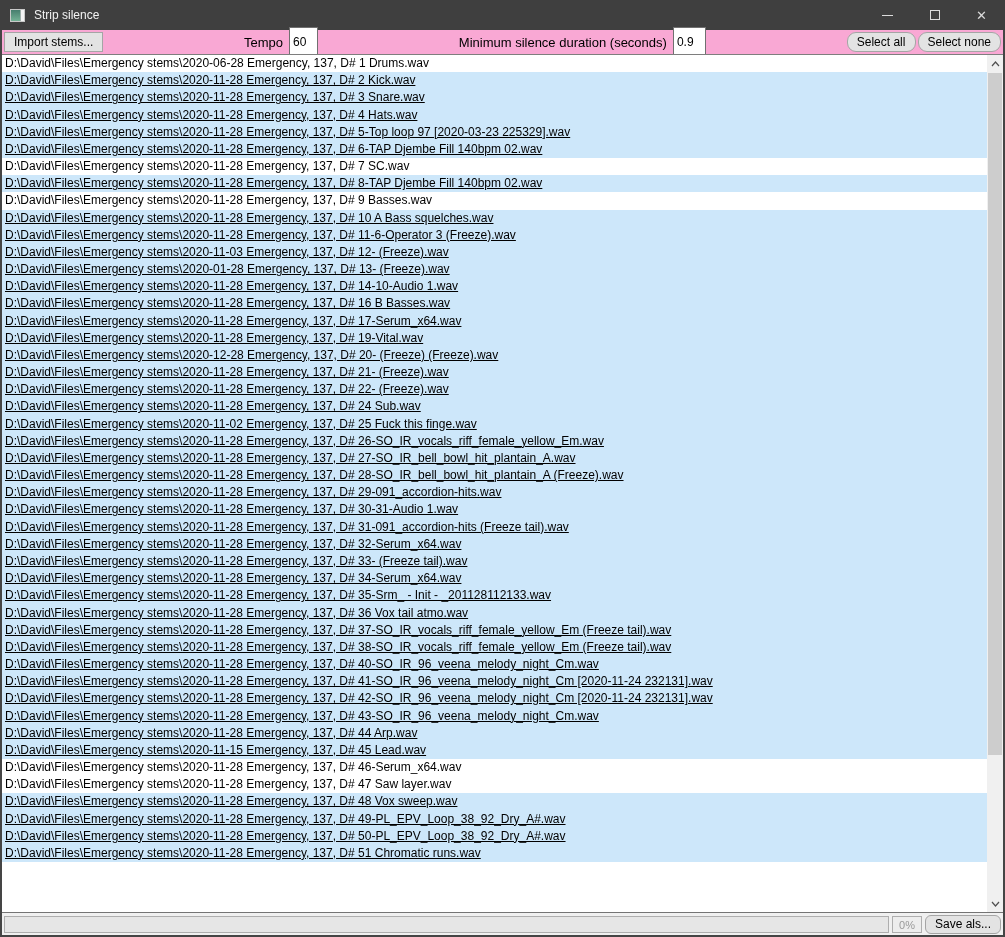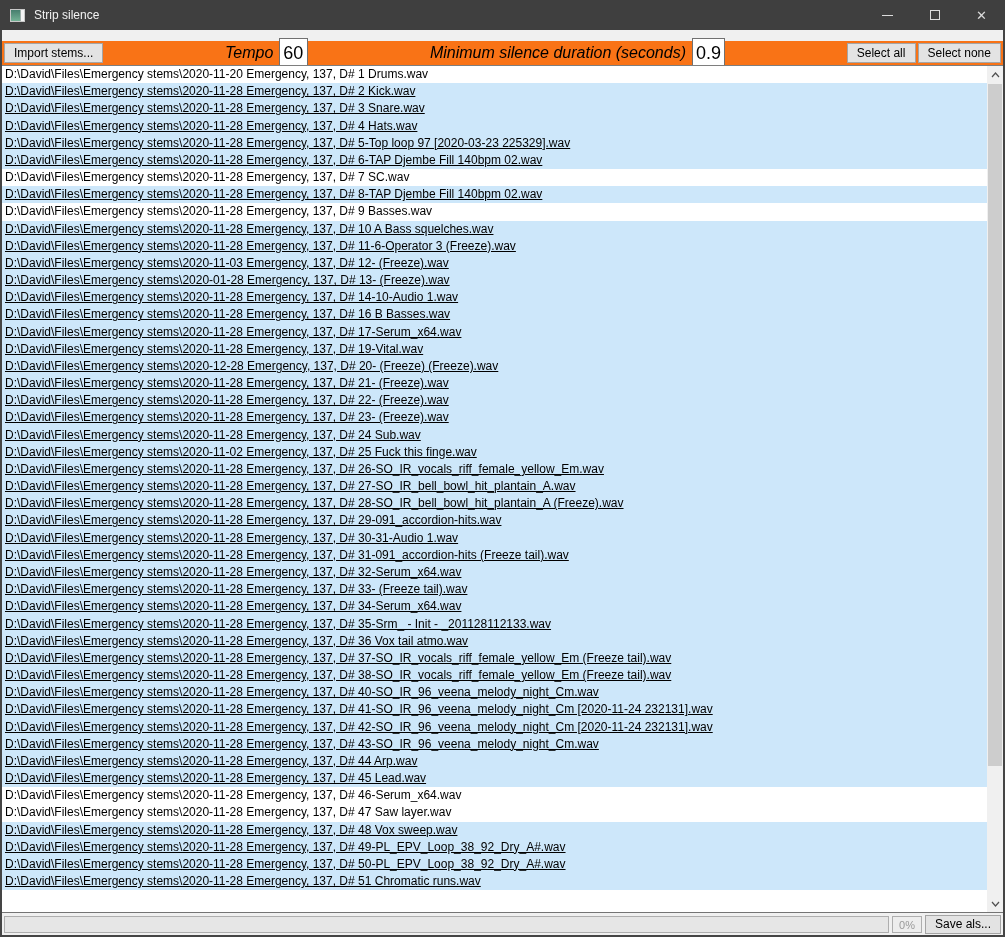--- a/index.html
+++ b/index.html
@@ -2,47 +2,47 @@
 <html><head>
 <meta charset="utf-8">
 <style>
   * { margin:0; padding:0; box-sizing:border-box; }
   html,body { width:1005px; height:937px; overflow:hidden; background:#fff;
               font-family:"Liberation Sans", sans-serif; }
   .window { width:1005px; height:937px; display:flex; flex-direction:column;
             background:#f0f0f0; border:2px solid #454545; border-top:none; }
 
   
-  .titlebar { height:30px; margin:-0px -2px 11px -2px; background:#3f3f3f; color:#ffffff;
+  .titlebar { height:30px; margin:-0px -2px 0 -2px; background:#3f3f3f; color:#ffffff;
               display:flex; align-items:center; flex:0 0 auto; }
   .app-icon { width:15px; height:13px; margin-left:10px; border:1px solid #c9c9c9;
               background:#fff; display:flex; }
   .app-icon .teal { flex:0 0 9px; background:linear-gradient(180deg,#477e6e,#74b295); }
   .app-icon .white { flex:1; background:#f4f4f4; border-left:1px solid #9fb0ab; }
   .title-text { font-size:12px; margin-left:9px; color:#f2f2f2; }
   .tb-spacer { flex:1; }
   .ctrl { width:47px; height:30px; display:flex; align-items:center; justify-content:center; }
   .min-glyph { width:11px; height:1px; background:#dcdcdc; }
   .max-glyph { width:10px; height:10px; border:1px solid #dcdcdc; }
   .close-glyph { color:#dcdcdc; font-size:13px; line-height:13px; }
 
   
-  .toolbar { height:24px; flex:0 0 auto; background:#f97316; display:flex;
+  .toolbar { height:24px; flex:0 0 auto; background:#f9a8d4; display:flex;
              align-items:center; justify-content:space-between; padding:0 2px; }
   .tgroup { display:flex; align-items:center; gap:6px; }
   .btn { background:#e3e3e3; border:1px solid #a5a5a5; font-size:12px;
          font-family:"Liberation Sans", sans-serif; height:20px; padding:0 9px;
          color:#000; }
-  .lbl { font-size:16px; color:#000;font-style:italic; }
-  .tfield { height:30px; border:1px solid #707070; background:#fff; font-size:18px;
+  .lbl { font-size:13px; color:#000; }
+  .tfield { height:30px; border:1px solid #707070; background:#fff; font-size:12px;
             font-family:"Liberation Sans", sans-serif; padding:0 3px; }
   .tempo-field { width:29px; }
   .silence-field { width:33px; }
   .rbtns { display:flex; gap:2px; }
-  .sel-btn { min-width:69px; }
+  .sel-btn { min-width:69px;border-radius:9px; }
 
   
   .list-wrap { flex:1 1 auto; position:relative; border-top:1px solid #7e7e7e;
                background:#fff; overflow:hidden; }
   .rows { position:absolute; left:0; top:0; right:16px; bottom:0; overflow:hidden; }
   .row { height:17.18px; line-height:17.3px; font-size:12px; color:#000;
          padding-left:3px; white-space:nowrap; overflow:hidden; background:#fff; }
   .row.sel { background:#cde7fa;text-decoration:underline; }
 
   
@@ -51,21 +51,21 @@
             align-items:center; justify-content:center; }
   .sb-up { top:0; } .sb-down { bottom:0; }
   .sb-thumb { position:absolute; left:1px; width:14px; top:18px; height:682px; background:#cdcdcd; }
 
   
   .statusbar { height:23px; flex:0 0 auto; border-top:1px solid #747474; background:#f0f0f0;
                display:flex; align-items:center; padding:0 2px; gap:3px; }
   .progress { flex:1; height:17px; background:#e6e6e6; border:1px solid #aeaeae; }
   .percent { width:30px; height:17px; border:1px solid #aeaeae; background:#ededed;
              color:#9a9a9a; font-size:11px; text-align:center; line-height:16px; }
-  .save-btn { height:19px; min-width:68px; }
+  .save-btn { height:19px; min-width:68px;border-radius:6px; }
 </style>
 </head>
 <body>
 
 <div class="window">
 
   <div class="titlebar">
     <div class="app-icon">
       <div class="teal"></div>
       <div class="white"></div>
@@ -96,62 +96,61 @@
       <input class="tfield silence-field" value="0.9" style="">
     </div>
     <div class="tgroup rbtns">
       <button class="btn sel-btn">Select all</button>
       <button class="btn sel-btn">Select none</button>
     </div>
   </div>
 
   <div class="list-wrap">
     <div class="rows">
-        <div class="row">D:\David\Files\Emergency stems\2020-11-20 Emergency, 137, D# 1 Drums.wav</div>
+        <div class="row">D:\David\Files\Emergency stems\2020-06-28 Emergency, 137, D# 1 Drums.wav</div>
         <div class="row sel">D:\David\Files\Emergency stems\2020-11-28 Emergency, 137, D# 2 Kick.wav</div>
         <div class="row sel">D:\David\Files\Emergency stems\2020-11-28 Emergency, 137, D# 3 Snare.wav</div>
         <div class="row sel">D:\David\Files\Emergency stems\2020-11-28 Emergency, 137, D# 4 Hats.wav</div>
         <div class="row sel">D:\David\Files\Emergency stems\2020-11-28 Emergency, 137, D# 5-Top loop 97 [2020-03-23 225329].wav</div>
         <div class="row sel">D:\David\Files\Emergency stems\2020-11-28 Emergency, 137, D# 6-TAP Djembe Fill 140bpm 02.wav</div>
         <div class="row">D:\David\Files\Emergency stems\2020-11-28 Emergency, 137, D# 7 SC.wav</div>
         <div class="row sel">D:\David\Files\Emergency stems\2020-11-28 Emergency, 137, D# 8-TAP Djembe Fill 140bpm 02.wav</div>
         <div class="row">D:\David\Files\Emergency stems\2020-11-28 Emergency, 137, D# 9 Basses.wav</div>
         <div class="row sel">D:\David\Files\Emergency stems\2020-11-28 Emergency, 137, D# 10 A Bass squelches.wav</div>
         <div class="row sel">D:\David\Files\Emergency stems\2020-11-28 Emergency, 137, D# 11-6-Operator 3 (Freeze).wav</div>
         <div class="row sel">D:\David\Files\Emergency stems\2020-11-03 Emergency, 137, D# 12- (Freeze).wav</div>
         <div class="row sel">D:\David\Files\Emergency stems\2020-01-28 Emergency, 137, D# 13- (Freeze).wav</div>
         <div class="row sel">D:\David\Files\Emergency stems\2020-11-28 Emergency, 137, D# 14-10-Audio 1.wav</div>
         <div class="row sel">D:\David\Files\Emergency stems\2020-11-28 Emergency, 137, D# 16 B Basses.wav</div>
         <div class="row sel">D:\David\Files\Emergency stems\2020-11-28 Emergency, 137, D# 17-Serum_x64.wav</div>
         <div class="row sel">D:\David\Files\Emergency stems\2020-11-28 Emergency, 137, D# 19-Vital.wav</div>
         <div class="row sel">D:\David\Files\Emergency stems\2020-12-28 Emergency, 137, D# 20- (Freeze) (Freeze).wav</div>
         <div class="row sel">D:\David\Files\Emergency stems\2020-11-28 Emergency, 137, D# 21- (Freeze).wav</div>
         <div class="row sel">D:\David\Files\Emergency stems\2020-11-28 Emergency, 137, D# 22- (Freeze).wav</div>
-        <div class="row sel">D:\David\Files\Emergency stems\2020-11-28 Emergency, 137, D# 23- (Freeze).wav</div>
         <div class="row sel">D:\David\Files\Emergency stems\2020-11-28 Emergency, 137, D# 24 Sub.wav</div>
         <div class="row sel">D:\David\Files\Emergency stems\2020-11-02 Emergency, 137, D# 25 Fuck this finge.wav</div>
         <div class="row sel">D:\David\Files\Emergency stems\2020-11-28 Emergency, 137, D# 26-SO_IR_vocals_riff_female_yellow_Em.wav</div>
         <div class="row sel">D:\David\Files\Emergency stems\2020-11-28 Emergency, 137, D# 27-SO_IR_bell_bowl_hit_plantain_A.wav</div>
         <div class="row sel">D:\David\Files\Emergency stems\2020-11-28 Emergency, 137, D# 28-SO_IR_bell_bowl_hit_plantain_A (Freeze).wav</div>
         <div class="row sel">D:\David\Files\Emergency stems\2020-11-28 Emergency, 137, D# 29-091_accordion-hits.wav</div>
         <div class="row sel">D:\David\Files\Emergency stems\2020-11-28 Emergency, 137, D# 30-31-Audio 1.wav</div>
         <div class="row sel">D:\David\Files\Emergency stems\2020-11-28 Emergency, 137, D# 31-091_accordion-hits (Freeze tail).wav</div>
         <div class="row sel">D:\David\Files\Emergency stems\2020-11-28 Emergency, 137, D# 32-Serum_x64.wav</div>
         <div class="row sel">D:\David\Files\Emergency stems\2020-11-28 Emergency, 137, D# 33- (Freeze tail).wav</div>
         <div class="row sel">D:\David\Files\Emergency stems\2020-11-28 Emergency, 137, D# 34-Serum_x64.wav</div>
         <div class="row sel">D:\David\Files\Emergency stems\2020-11-28 Emergency, 137, D# 35-Srm_ - Init - _201128112133.wav</div>
         <div class="row sel">D:\David\Files\Emergency stems\2020-11-28 Emergency, 137, D# 36 Vox tail atmo.wav</div>
         <div class="row sel">D:\David\Files\Emergency stems\2020-11-28 Emergency, 137, D# 37-SO_IR_vocals_riff_female_yellow_Em (Freeze tail).wav</div>
         <div class="row sel">D:\David\Files\Emergency stems\2020-11-28 Emergency, 137, D# 38-SO_IR_vocals_riff_female_yellow_Em (Freeze tail).wav</div>
         <div class="row sel">D:\David\Files\Emergency stems\2020-11-28 Emergency, 137, D# 40-SO_IR_96_veena_melody_night_Cm.wav</div>
         <div class="row sel">D:\David\Files\Emergency stems\2020-11-28 Emergency, 137, D# 41-SO_IR_96_veena_melody_night_Cm [2020-11-24 232131].wav</div>
         <div class="row sel">D:\David\Files\Emergency stems\2020-11-28 Emergency, 137, D# 42-SO_IR_96_veena_melody_night_Cm [2020-11-24 232131].wav</div>
         <div class="row sel">D:\David\Files\Emergency stems\2020-11-28 Emergency, 137, D# 43-SO_IR_96_veena_melody_night_Cm.wav</div>
         <div class="row sel">D:\David\Files\Emergency stems\2020-11-28 Emergency, 137, D# 44 Arp.wav</div>
-        <div class="row sel">D:\David\Files\Emergency stems\2020-11-28 Emergency, 137, D# 45 Lead.wav</div>
+        <div class="row sel">D:\David\Files\Emergency stems\2020-11-15 Emergency, 137, D# 45 Lead.wav</div>
         <div class="row">D:\David\Files\Emergency stems\2020-11-28 Emergency, 137, D# 46-Serum_x64.wav</div>
         <div class="row">D:\David\Files\Emergency stems\2020-11-28 Emergency, 137, D# 47 Saw layer.wav</div>
         <div class="row sel">D:\David\Files\Emergency stems\2020-11-28 Emergency, 137, D# 48 Vox sweep.wav</div>
         <div class="row sel">D:\David\Files\Emergency stems\2020-11-28 Emergency, 137, D# 49-PL_EPV_Loop_38_92_Dry_A#.wav</div>
         <div class="row sel">D:\David\Files\Emergency stems\2020-11-28 Emergency, 137, D# 50-PL_EPV_Loop_38_92_Dry_A#.wav</div>
         <div class="row sel">D:\David\Files\Emergency stems\2020-11-28 Emergency, 137, D# 51 Chromatic runs.wav</div>
       </div>
     <div class="scrollbar">
       <div class="sb-btn sb-up">
         <svg width="9" height="6">

